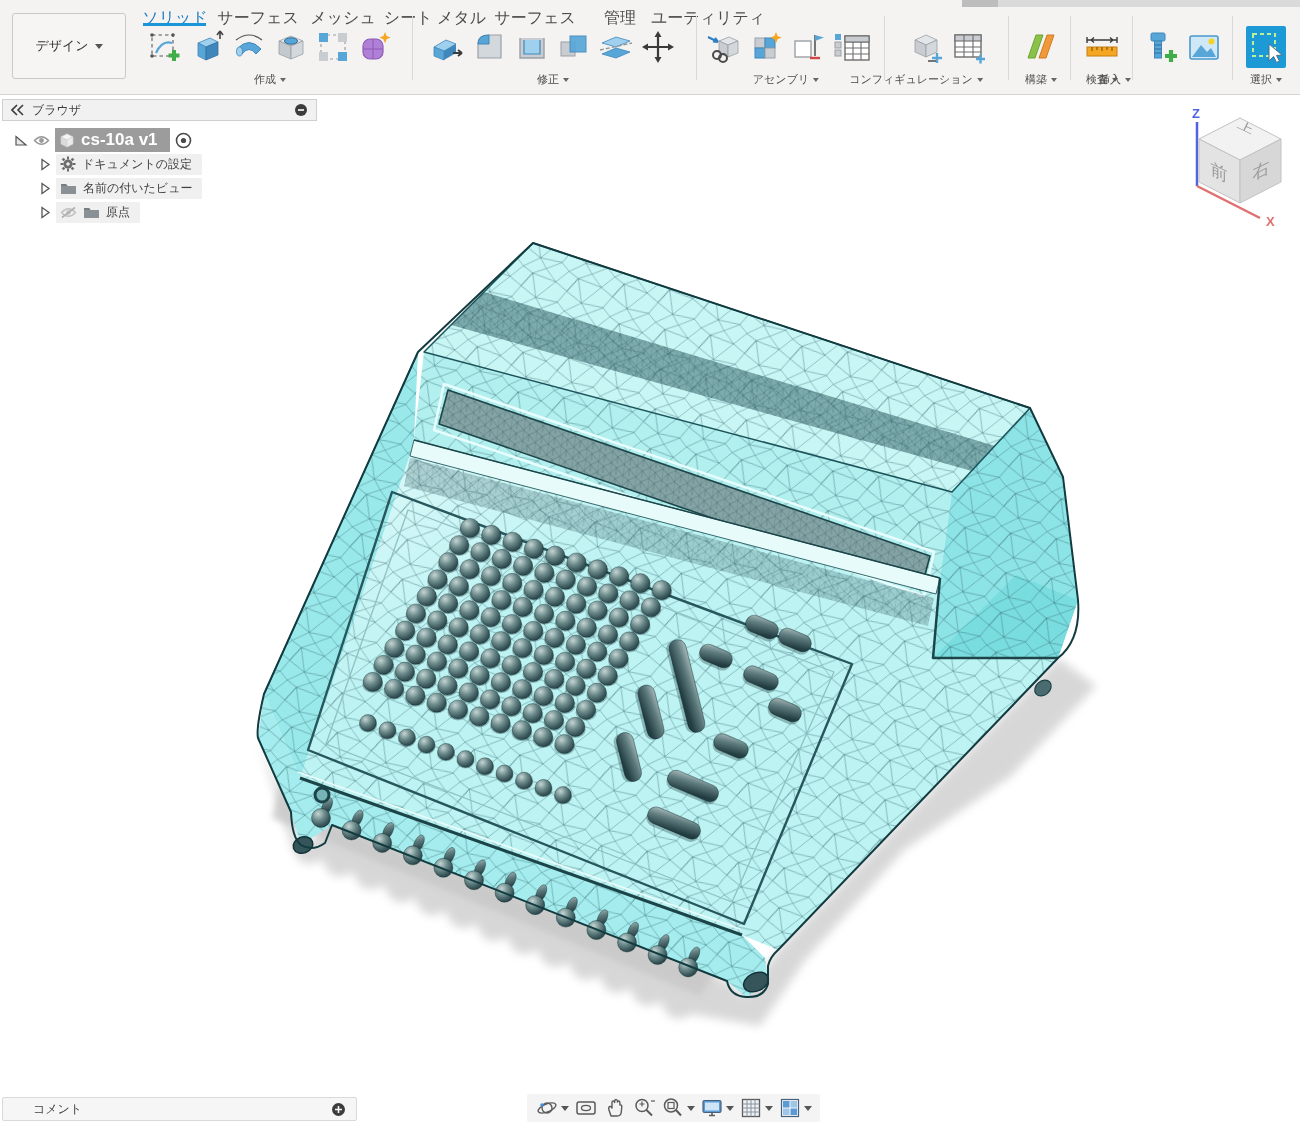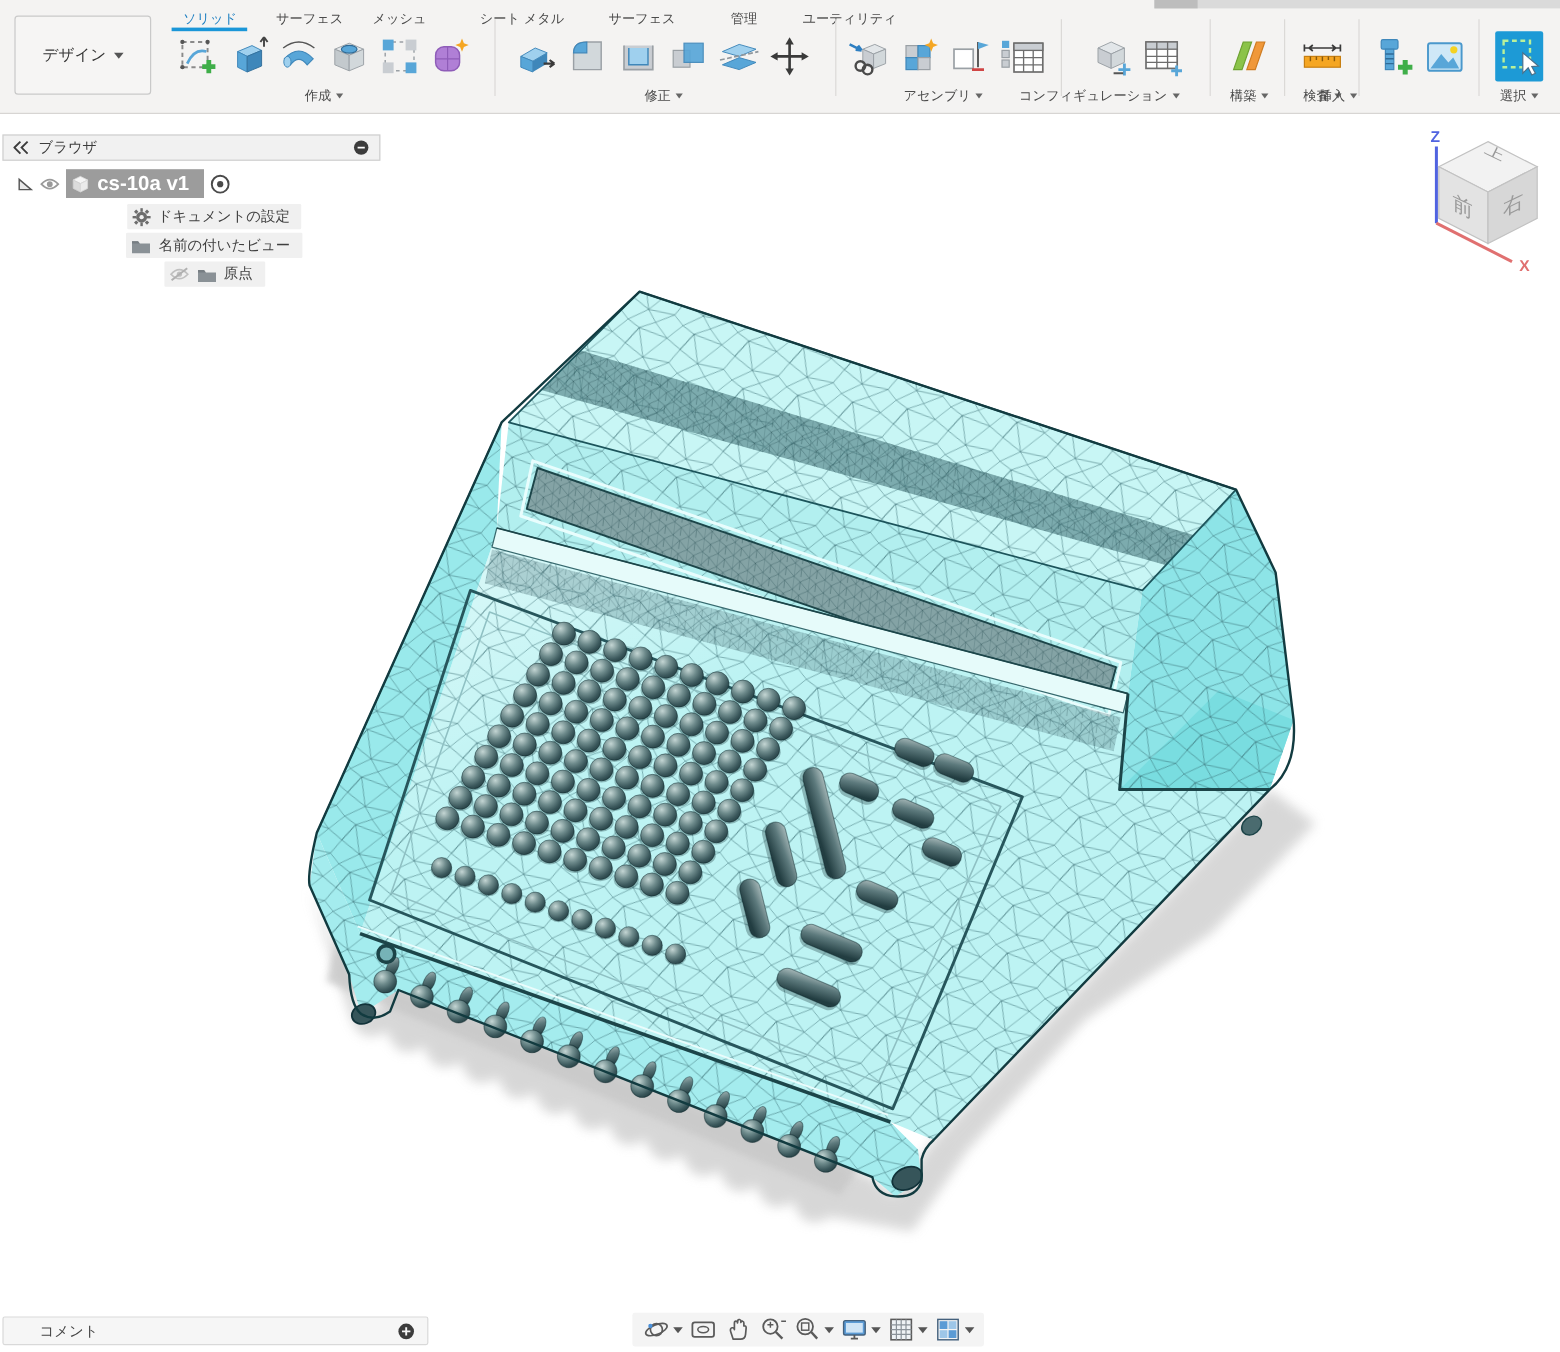--- a/index.html
+++ b/index.html
@@ -9,42 +9,42 @@
   .top-strip{position:absolute;top:0;left:962px;right:0;height:7px;background:#dadada;z-index:40;}
   .top-strip .dark{position:absolute;left:0;top:0;width:36px;height:7px;background:#bdbdbd;}
   
   .ribbon{position:absolute;top:0;left:0;right:0;height:94px;background:#f4f3f2;
           border-bottom:1px solid #d7d5d3;z-index:30;}
   .design-btn{position:absolute;left:12px;top:13px;width:112px;height:64px;border:1px solid #c9c9c9;
           border-radius:3px;display:flex;align-items:center;justify-content:center;gap:6px;
           font-size:13px;color:#333;background:#f6f5f4;cursor:default;}
   .caret{width:0;height:0;border-left:4px solid transparent;border-right:4px solid transparent;
           border-top:5px solid #555;display:inline-block;}
-  .rtab{position:absolute;top:8px;transform:translateX(-50%);font-size:11px;color:#4b4b4b;white-space:nowrap;}
+  .rtab{position:absolute;top:8px;transform:translateX(-50%);font-size:16px;color:#4b4b4b;white-space:nowrap;}
   .rtab.active{color:#1a7dc0;}
   .tab-underline{position:absolute;top:23px;left:143px;width:63px;height:3px;background:#1a96d8;}
   .ggroup-icons{position:absolute;top:26px;transform:translateX(-50%);display:flex;gap:2px;align-items:flex-start;}
   .glabel{position:absolute;top:72px;transform:translateX(-50%);font-size:11px;color:#4a4a4a;
           display:flex;align-items:center;gap:4px;white-space:nowrap;}
   .glabel .caret{border-left-width:3.5px;border-right-width:3.5px;border-top-width:4.5px;border-top-color:#666;}
   .ibtn{width:40px;height:42px;display:flex;align-items:center;justify-content:center;border-radius:2px;}
   .ibtn.wide{width:46px;}
   .ibtn.hl{background:#1d9ad6;}
   .gdivider{position:absolute;top:16px;height:64px;width:1px;background:#dbd9d7;}
   
   .browser{position:absolute;left:2px;top:99px;width:315px;z-index:20;}
   .browser-header{height:20px;background:#f1f1f1;border:1px solid #cfcfcf;display:flex;
-          align-items:center;gap:8px;padding:0 8px;font-size:12px;color:#3c3c3c;margin-top:13px;}
+          align-items:center;gap:8px;padding:0 8px;font-size:12px;color:#3c3c3c;}
   .browser-header .spacer{flex:1;}
   .tree{margin-top:7px;}
   .trow{display:flex;align-items:center;gap:5px;height:24px;font-size:12px;color:#404040;}
   .trow .rowbg{display:flex;align-items:center;gap:6px;background:#f0f0f0;padding:2px 10px 2px 4px;border-radius:1px;}
   .badge{display:flex;align-items:center;gap:6px;background:#9c9c9c;color:#fff;font-weight:bold;
           font-size:17px;padding:2px 12px 2px 4px;}
-  .indent{margin-left:38px;flex-direction:column;}
+  .indent{margin-left:38px;}
   .rooti{margin-left:12px;}
   
   .viewcube{position:absolute;left:1186px;top:106px;width:112px;height:122px;z-index:10;}
   
   .comments{position:absolute;left:2px;bottom:6px;width:313px;height:22px;background:#f6f6f6;
           border:1px solid #d9d9d9;border-radius:2px;display:flex;align-items:center;
           padding:0 10px 0 30px;font-size:12px;color:#444;z-index:20;justify-content:space-between;}
   .comments .spacer{flex:1;}
   .navbar{position:absolute;left:527px;bottom:5px;height:28px;display:flex;align-items:center;gap:5px;
           padding:0 8px;background:#f4f4f4;border-radius:2px;z-index:20;}
@@ -432,21 +432,21 @@
   </div>
 
 <div class="ribbon">
   <div class="design-btn">
     <span>デザイン</span>
     <span class="caret"></span>
   </div>
 
   <span class="rtab active" style="left:175px">ソリッド</span>
   <span class="rtab" style="left:258px">サーフェス</span>
-  <span class="rtab" style="left:333px">メッシュ</span>
+  <span class="rtab" style="left:343px">メッシュ</span>
   <span class="rtab" style="left:435px">シート メタル</span>
   <span class="rtab" style="left:535px">サーフェス</span>
   <span class="rtab" style="left:620px">管理</span>
   <span class="rtab" style="left:708px">ユーティリティ</span>
   <div class="tab-underline"></div>
 
   <div class="ggroup-icons" style="left:270px">
     <div class="ibtn">
       <svg width="38" height="38" viewBox="0 0 38 38">
         <rect x="6" y="7" width="21" height="21" fill="none" stroke="#8a8a8a" stroke-width="1.6" stroke-dasharray="3.5,3"></rect>

